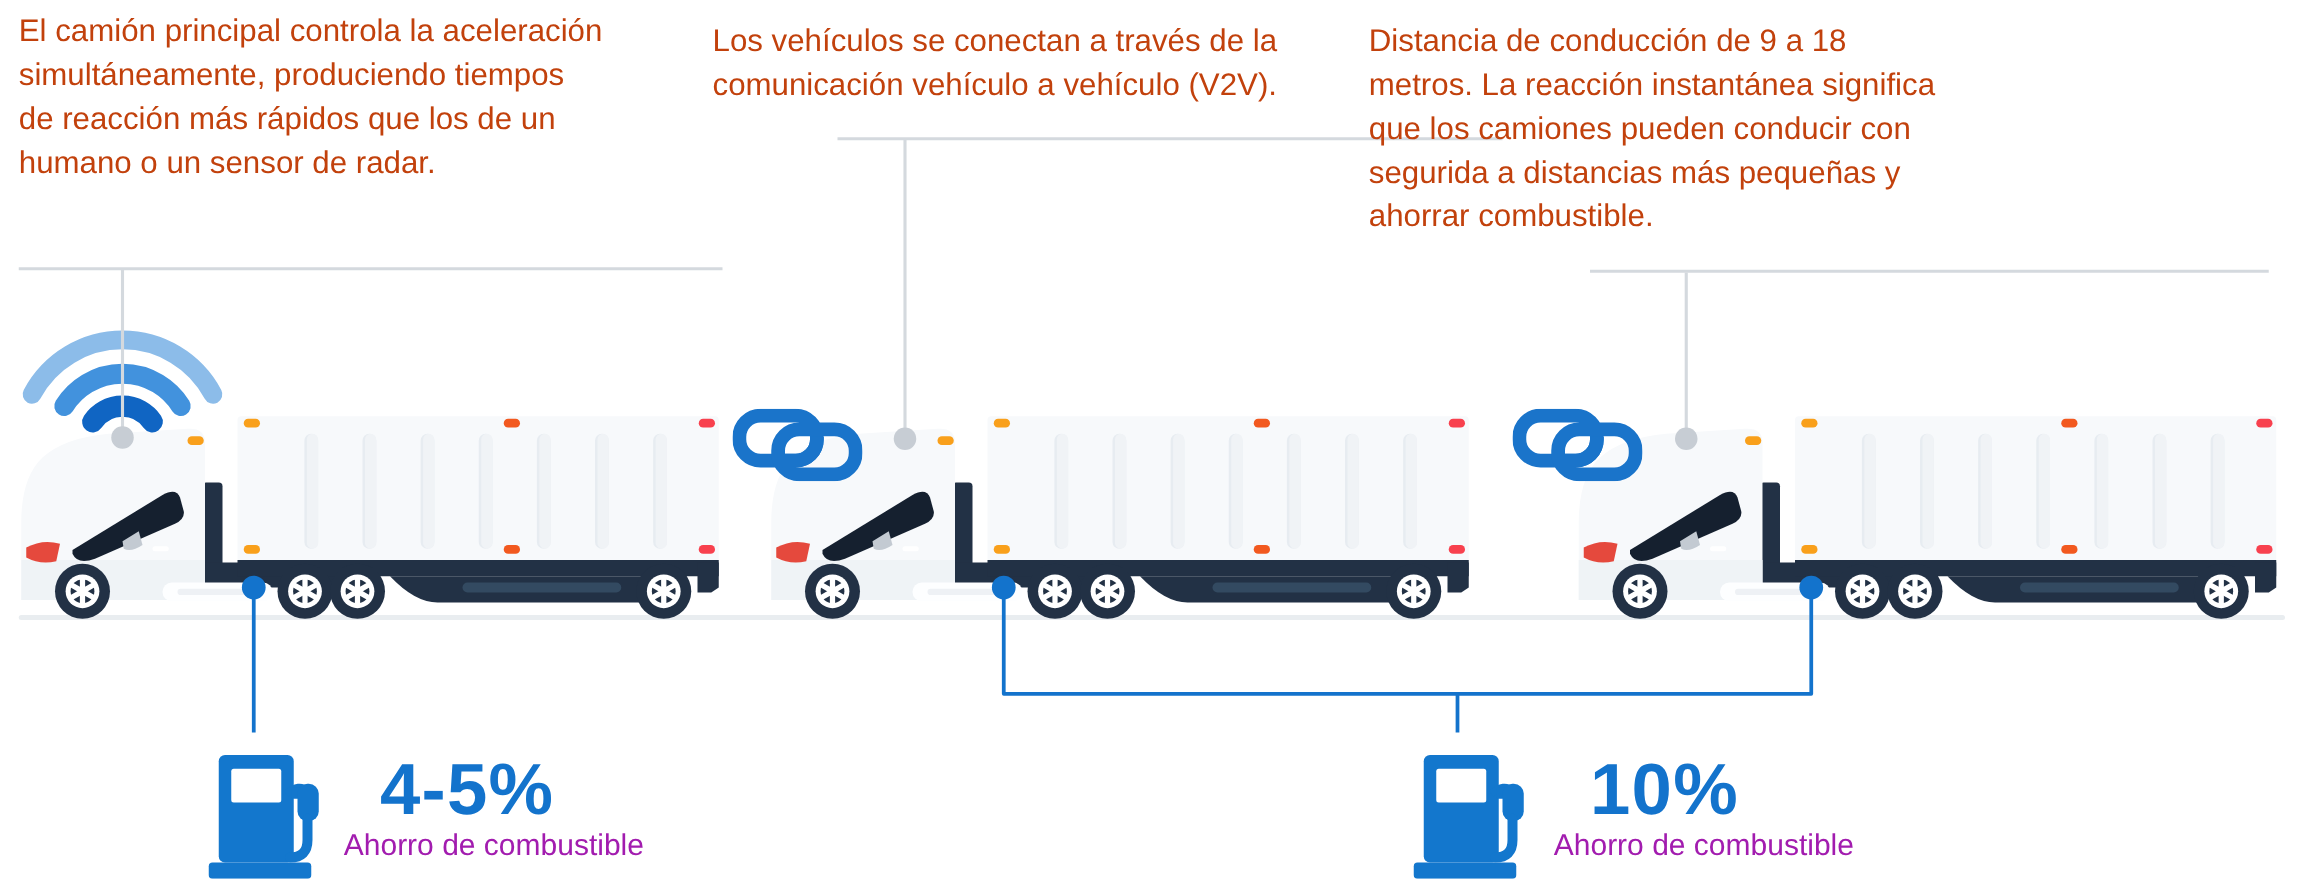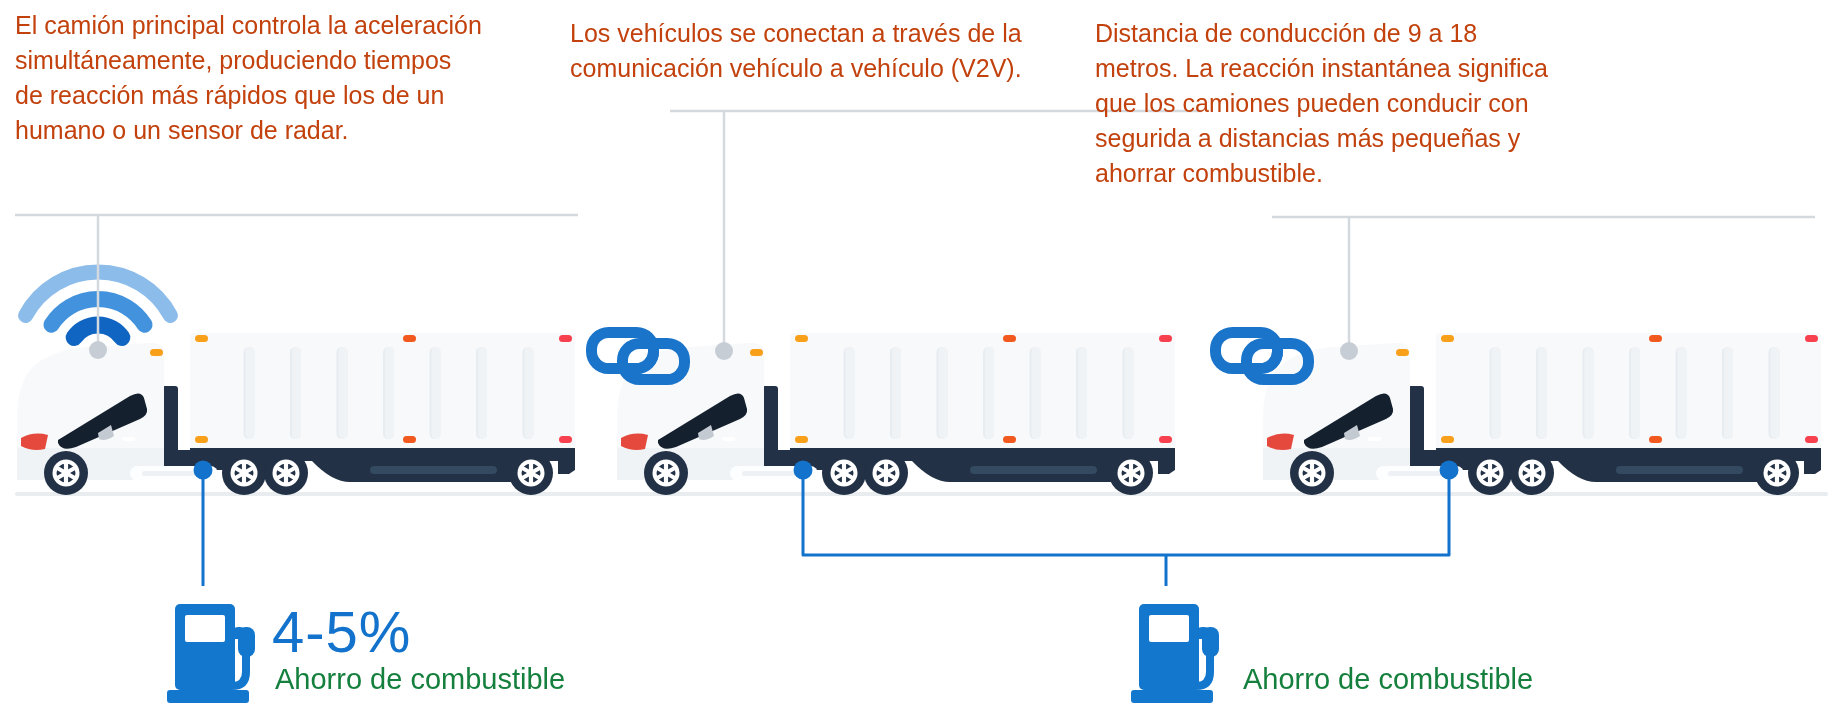--- a/index.html
+++ b/index.html
@@ -8,22 +8,22 @@
     font-family:"Liberation Sans",sans-serif;
   }
   .note{position:absolute;color:#c2410c;font-size:25px;line-height:35px;letter-spacing:0;z-index:4;}
   .note div{white-space:nowrap;}
   .road{position:absolute;left:15px;top:492px;width:1813px;height:4px;background:#e9edf0;border-radius:2px;z-index:0;}
   .truck{position:absolute;top:290px;width:575px;height:218px;z-index:1;}
   .wifi{position:absolute;left:10px;top:262px;z-index:1;}
   .link{position:absolute;top:327px;z-index:1;}
   .overlay{position:absolute;left:0;top:0;z-index:2;pointer-events:none;}
   .pump{position:absolute;top:597px;z-index:3;}
-  .big-val{position:absolute;color:#1373cc;font-size:58px;font-weight:normal;letter-spacing:1px;z-index:4;white-space:nowrap;}
-  .sub-label{position:absolute;color:#15803d;font-size:29px;z-index:4;white-space:nowrap;}
+  .big-val{position:absolute;color:#1373cc;font-size:58px;font-weight:bold;letter-spacing:1px;z-index:4;white-space:nowrap;margin-left:32px;}
+  .sub-label{position:absolute;color:#a21caf;font-size:24px;z-index:4;white-space:nowrap;}
 </style>
 </head>
 <body>
 
 <div class="canvas">
 
   <svg width="0" height="0" style="position:absolute" aria-hidden="true">
     <defs>
       <g id="wheelSym">
         <circle r="22" fill="#223145"></circle>
@@ -199,15 +199,16 @@
   <svg class="pump" style="left:165px;" width="95" height="106" viewBox="0 0 95 106">
       <use href="#pumpSym"></use>
     </svg>
   <svg class="pump" style="left:1129px;" width="95" height="106" viewBox="0 0 95 106">
       <use href="#pumpSym"></use>
     </svg>
 
   <div class="big-val" style="left:272px;top:598px;">4-5%</div>
   <div class="sub-label" style="left:275px;top:663px;">Ahorro de combustible</div>
 
+  <div class="big-val" style="left:1240px;top:598px;">10%</div>
   <div class="sub-label" style="left:1243px;top:663px;">Ahorro de combustible</div>
 
 </div>
 
 </body></html>

